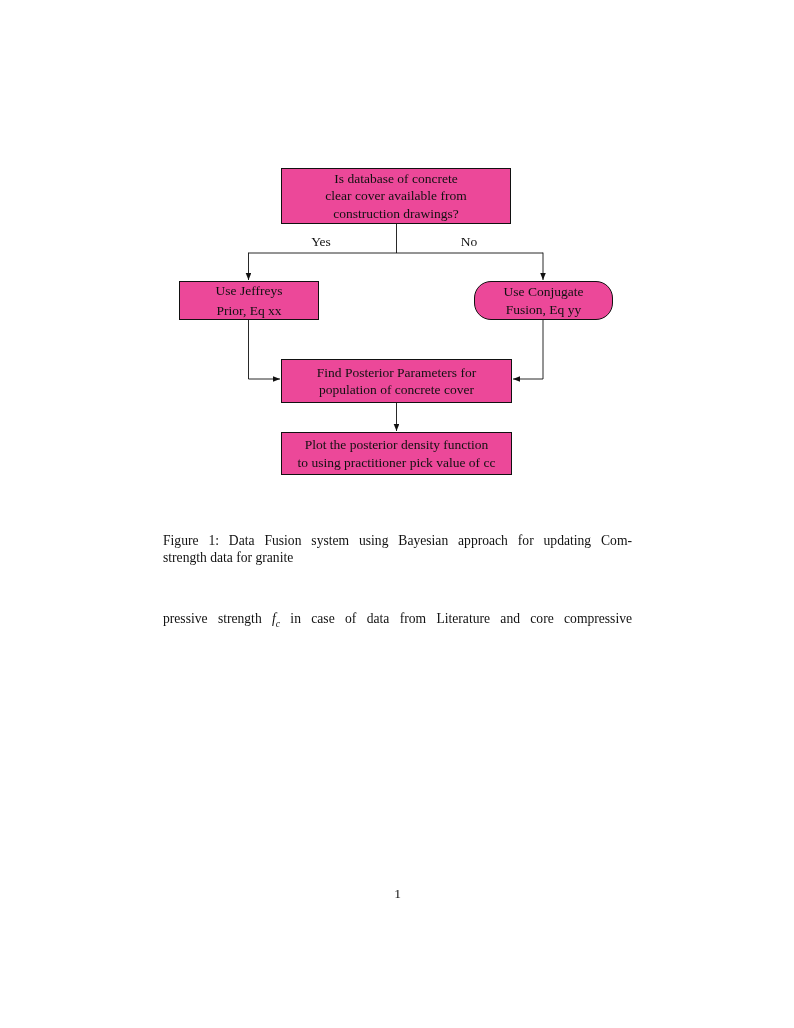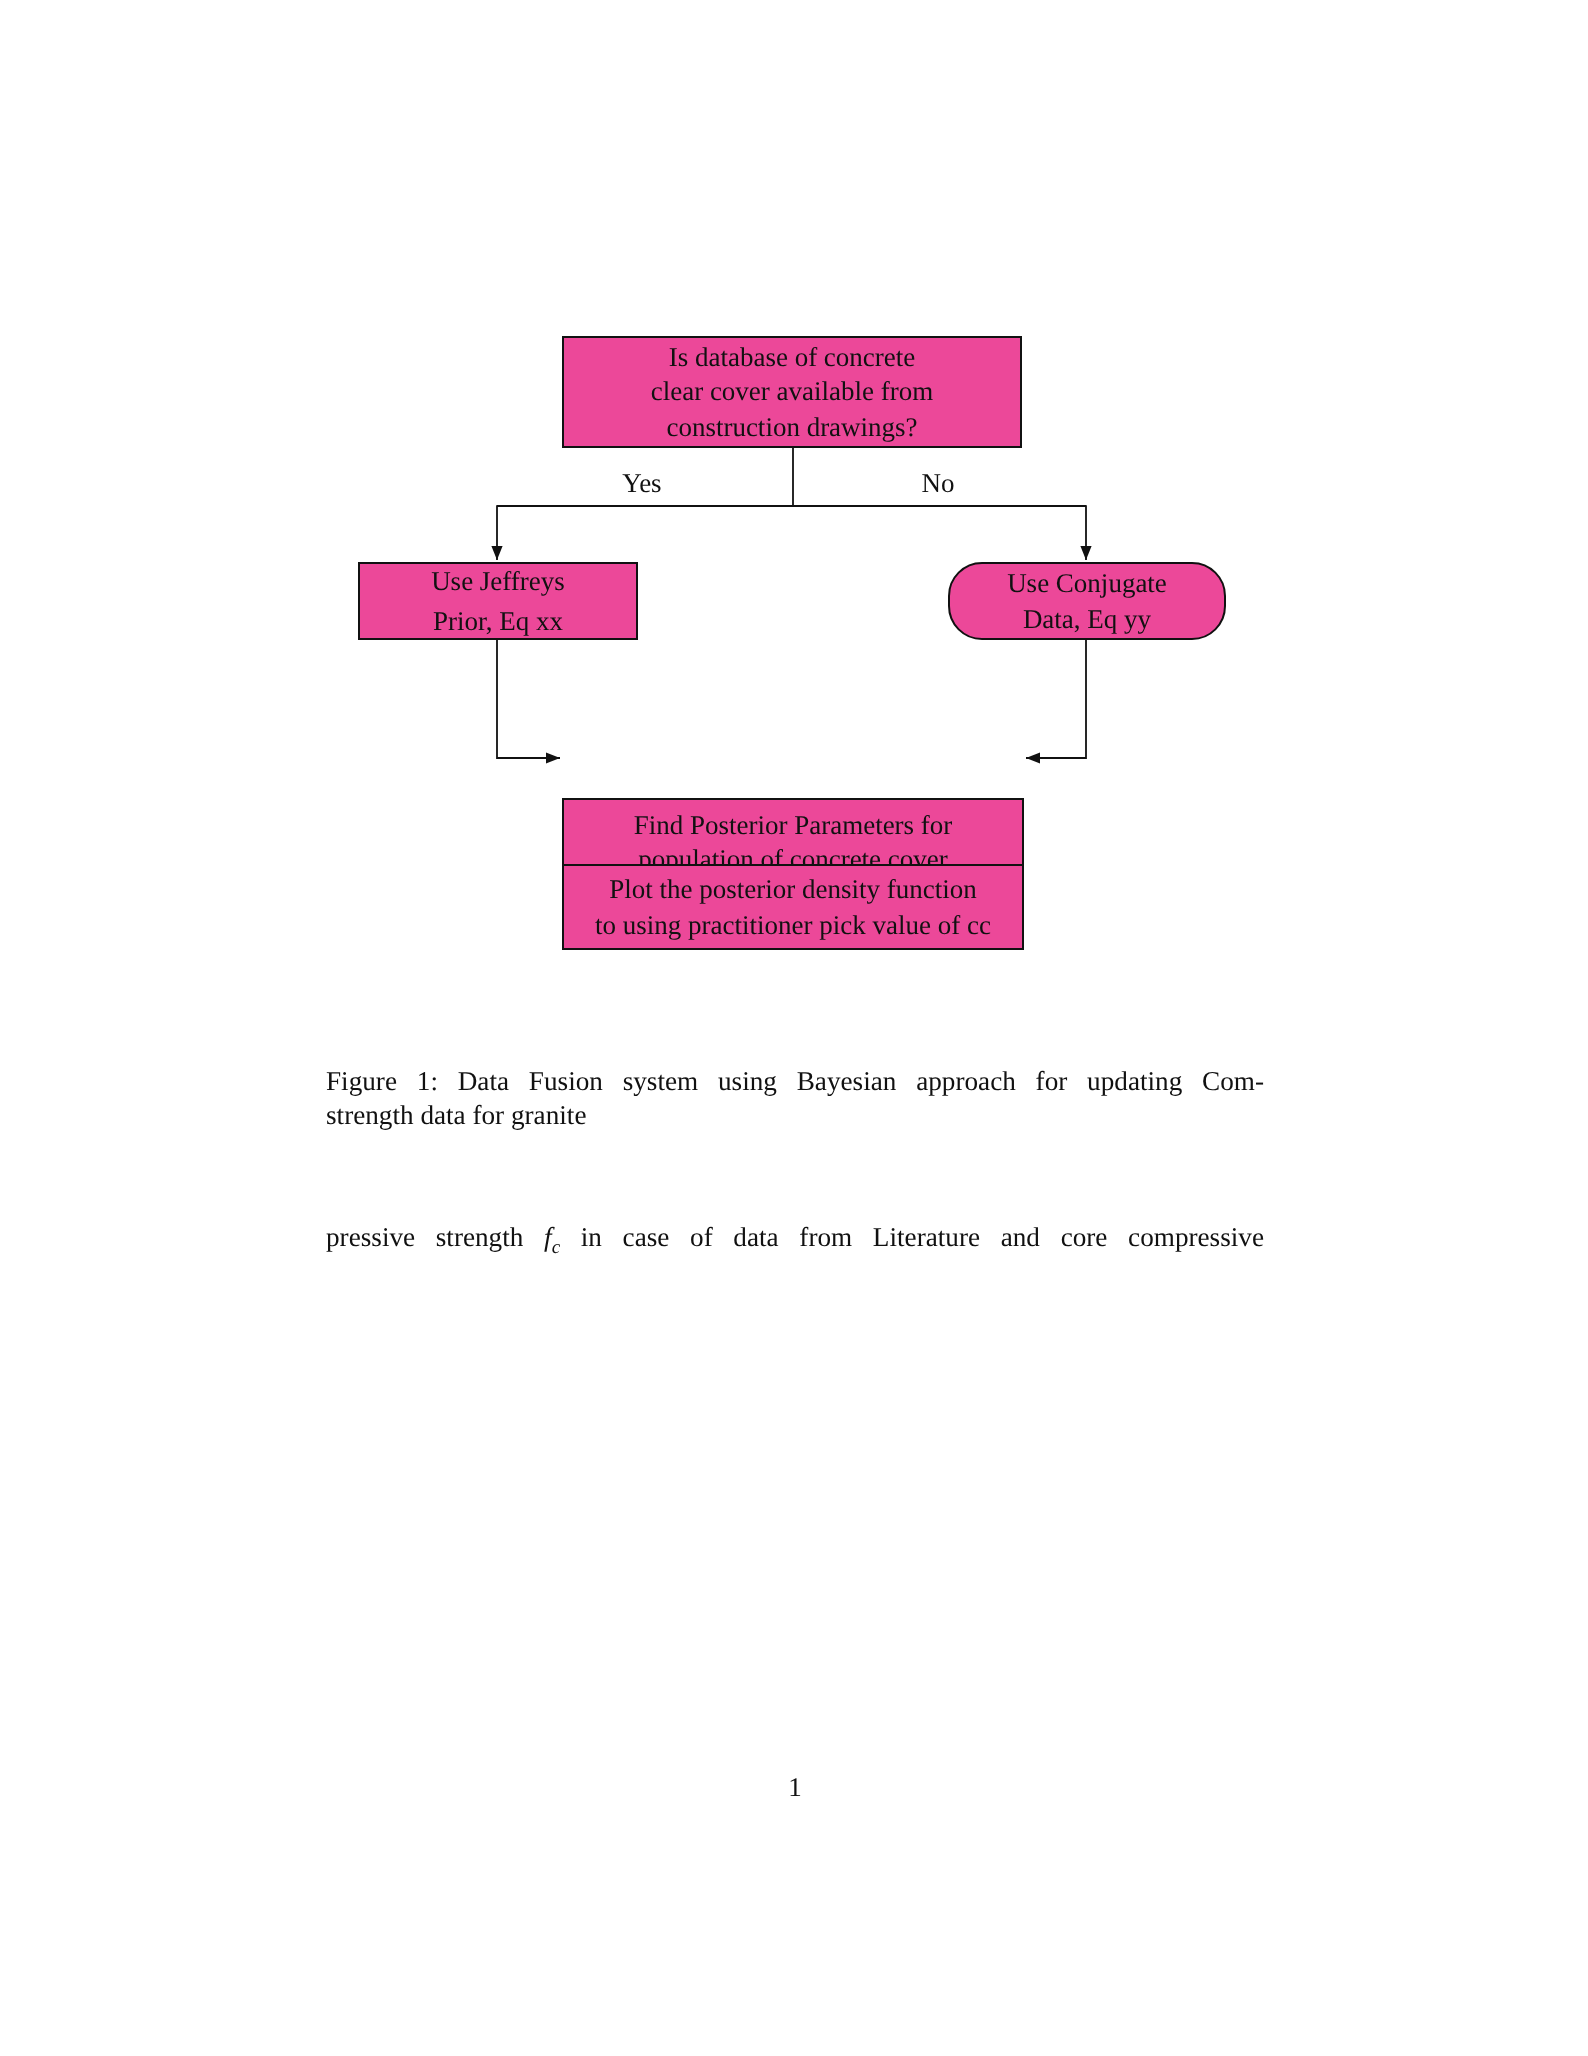--- a/index.html
+++ b/index.html
@@ -26,21 +26,21 @@
     justify-content: center;
     align-items: center;
     text-align: center;
     font-size: 13.5px;
     line-height: 17.4px;
     white-space: nowrap;
   }
   .box-top    { left: 281px; top: 168px; width: 230px; height: 56px; }
   .box-left   { left: 179px; top: 281px; width: 140px; height: 39px; justify-content: space-between; }
   .box-right  { left: 474px; top: 281px; width: 139px; height: 39px; border-radius: 17px; }
-  .box-mid    { left: 281px; top: 359px; width: 231px; height: 44px; margin-top: 40px; }
+  .box-mid    { left: 281px; top: 359px; width: 231px; height: 44px; }
   .box-bottom { left: 281px; top: 432px; width: 231px; height: 43px; }
   .branch-label {
     position: absolute;
     width: 50px;
     top: 233px;
     text-align: center;
     font-size: 13.5px;
     line-height: 17px;
   }
   .label-yes { left: 296px; }
@@ -109,21 +109,21 @@
   <div class="branch-label label-yes">Yes</div>
   <div class="branch-label label-no">No</div>
 
   <div class="box box-left">
     <div>Use Jeffreys</div>
     <div>Prior, Eq xx</div>
   </div>
 
   <div class="box box-right">
     <div>Use Conjugate</div>
-    <div>Data, Eq yy</div>
+    <div>Fusion, Eq yy</div>
   </div>
 
   <div class="box box-mid">
     <div>Find Posterior Parameters for</div>
     <div>population of concrete cover</div>
   </div>
 
   <div class="box box-bottom">
     <div>Plot the posterior density function</div>
     <div>to using practitioner pick value of cc</div>

